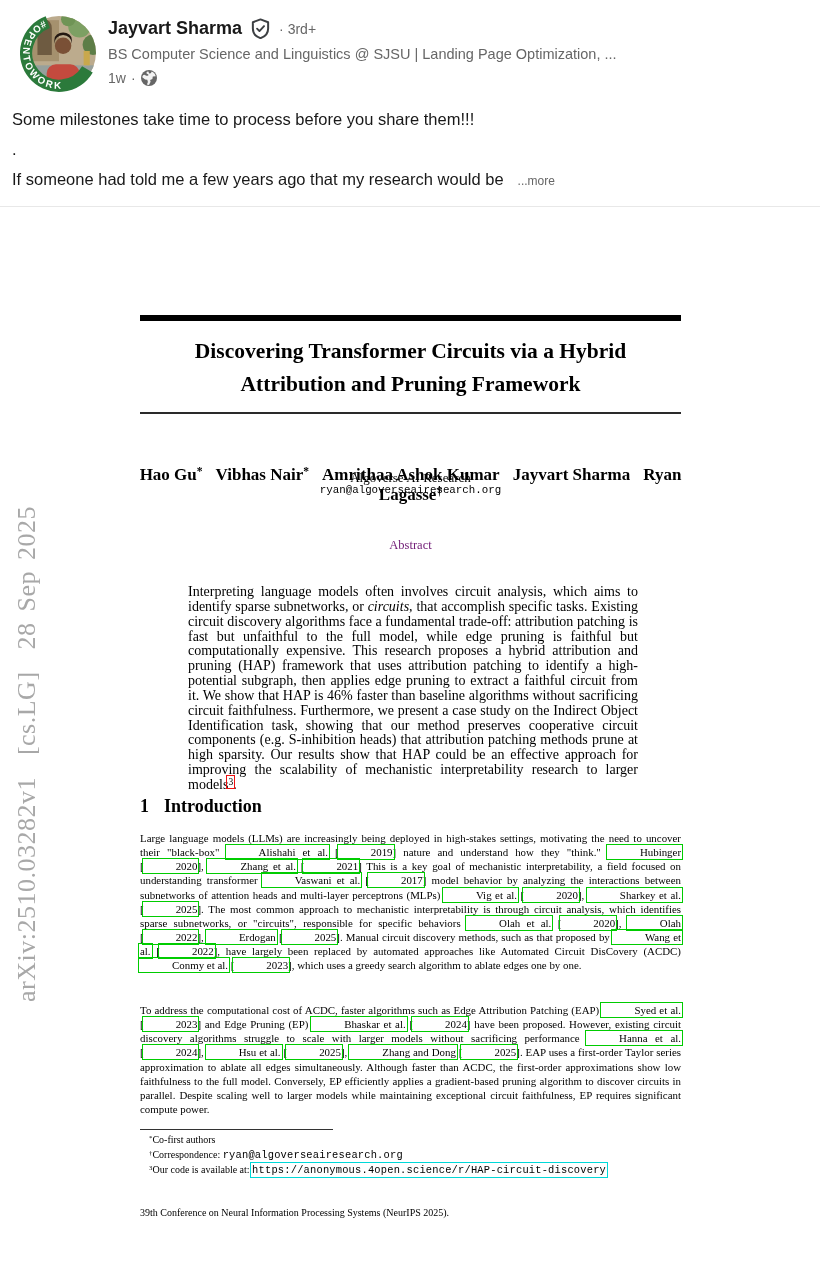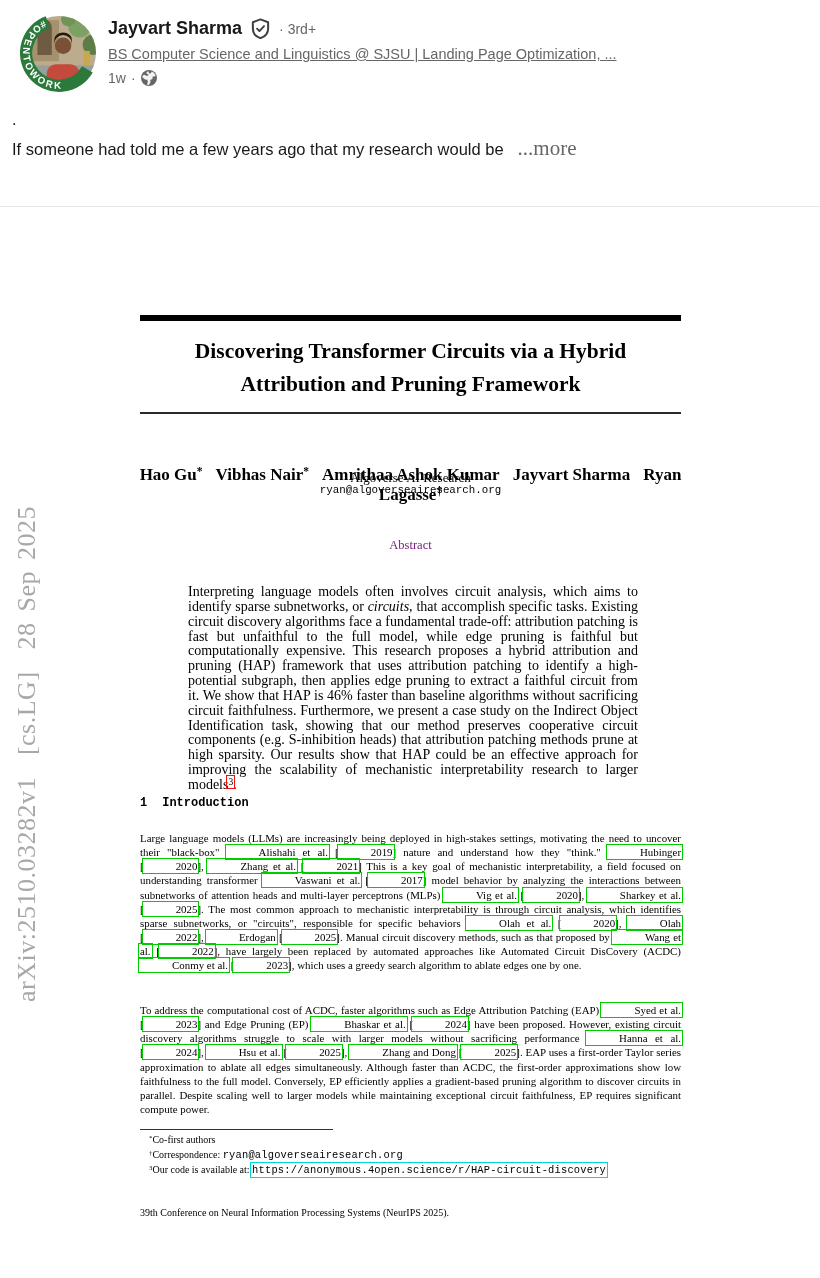--- a/index.html
+++ b/index.html
@@ -6,30 +6,30 @@
   #root{position:relative;width:820px;height:1278px;background:#fff;overflow:hidden;
         font-family:"Liberation Sans",sans-serif;}
 
   
   .avatar{position:absolute;left:20px;top:14px;width:78px;height:78px;cursor:pointer;}
   .name-row{position:absolute;left:108px;top:18px;display:flex;align-items:center;gap:6px;}
   .name{font-size:18px;font-weight:700;color:#191919;}
   .verified{width:21px;height:21px;margin-left:2px;}
   .degree{font-size:14px;color:#666;margin-left:2px;}
   .headline{position:absolute;left:108px;top:46px;width:680px;font-size:14.5px;color:#666;
-            white-space:nowrap;overflow:hidden;text-decoration:underline;}
+            white-space:nowrap;overflow:hidden;}
   .meta{position:absolute;left:108px;top:70px;display:flex;align-items:flex-end;gap:5px;
         font-size:14px;color:#666;}
   .globe{width:16px;height:16px;}
 
   
   .post-text{position:absolute;left:12px;top:104px;width:796px;color:#191919;}
   .post-text p{margin:0;font-size:16.5px;line-height:30px;}
-  .more{border:none;background:none;padding:0;margin-left:14px;font-size:21px;
-        color:#666;cursor:pointer;font-family:Liberation Serif, serif;}
+  .more{border:none;background:none;padding:0;margin-left:14px;font-size:12px;
+        color:#666;cursor:pointer;font-family:Liberation Sans, sans-serif;}
   .divider{position:absolute;left:0;top:206px;width:820px;height:1px;background:#e8e8e8;}
 
   
   .paper-image{position:absolute;left:0;top:207px;width:820px;height:1071px;background:#fff;}
   .mono{font-family:"Liberation Mono","DejaVu Sans Mono",monospace;}
 
   .watermark{position:absolute;left:12px;top:795px; 
              transform:rotate(-90deg);transform-origin:0 0;
              font-family:"Liberation Serif",serif;font-size:26px;color:#a8a8a8;
              white-space:pre;letter-spacing:.5px;word-spacing:4px;}
@@ -45,22 +45,22 @@
   .affil{position:absolute;left:140px;top:263px;width:541px;text-align:center;
          font-family:"Liberation Serif",serif;font-size:13px;color:#000;}
   .email{position:absolute;left:140px;top:277px;width:541px;text-align:center;
          font-size:10.8px;color:#000;}
 
   .abs-head{position:absolute;left:140px;top:331px;width:541px;text-align:center;
             font-family:"Liberation Serif",serif;font-weight:400;font-size:12.5px;color:#701a75;}
   .abs-body{position:absolute;left:188px;top:378px;width:450px;text-align:justify;
             font-family:"Liberation Serif",serif;font-size:14px;line-height:14.85px;color:#000;}
 
-  .sec-head{position:absolute;left:140px;top:589px;font-family:Liberation Mono, monospace;
-            font-weight:700;font-size:12px;color:#000;}
+  .sec-head{position:absolute;left:140px;top:589px;font-family:Liberation Serif, serif;
+            font-weight:700;font-size:18px;color:#000;}
   .secnum{margin-right:15px;}
   .para{position:absolute;left:140px;width:541px;text-align:justify;
         font-family:"Liberation Serif",serif;font-size:10.9px;line-height:14.15px;color:#000;}
   .p1{top:624px;}
   .p2{top:796px;}
 
   .fnrule{position:absolute;left:140px;top:922px;width:193px;height:1px;background:#333;}
   .fn{position:absolute;left:140px;width:541px;padding-left:9px;box-sizing:border-box;
       font-family:"Liberation Serif",serif;font-size:10px;color:#000;}
   .fn1{top:927px;}
@@ -124,20 +124,21 @@
   <div class="meta">
     <span>1w</span>
     <span>·</span>
     <svg class="globe" viewBox="0 0 16 16">
       <circle cx="8" cy="8" r="8" fill="#666"></circle>
       <path d="M7.2 1.2 c-1.4 .4 -2.1 1.4 -1.6 2.2 c.4 .7 1.5 .4 1.8 1.3 c.3 .9 -.8 1.3 -1.9 1.1 C4.4 5.6 4.2 4.6 3.2 4.7 C2.1 4.8 1.6 6 1.3 7.2 L4.1 9.5 l2.2 .3 l.6 2.2 l-1 2.6 c.6 .2 1.3 .4 2.1 .4 l1.6 -3.2 l-.5 -1.9 l2.3 -1 l.4 -2.3 l2.9 -.4 c-.5 -2.2 -2 -3.9 -4 -4.6 l-.9 1.6 l-1.6 .3 z" fill="#fff" opacity=".92"></path>
     </svg>
   </div>
 
   <div class="post-text">
+    <p>Some milestones take time to process before you share them!!!</p>
     <p>.</p>
     <p><span>If someone had told me a few years ago that my research would be</span><button class="more">...more</button></p>
   </div>
 
   <div class="divider"></div>
 
   <div class="paper-image">
 
     <div class="watermark">arXiv:2510.03282v1  [cs.LG]  28 Sep 2025</div>
 

